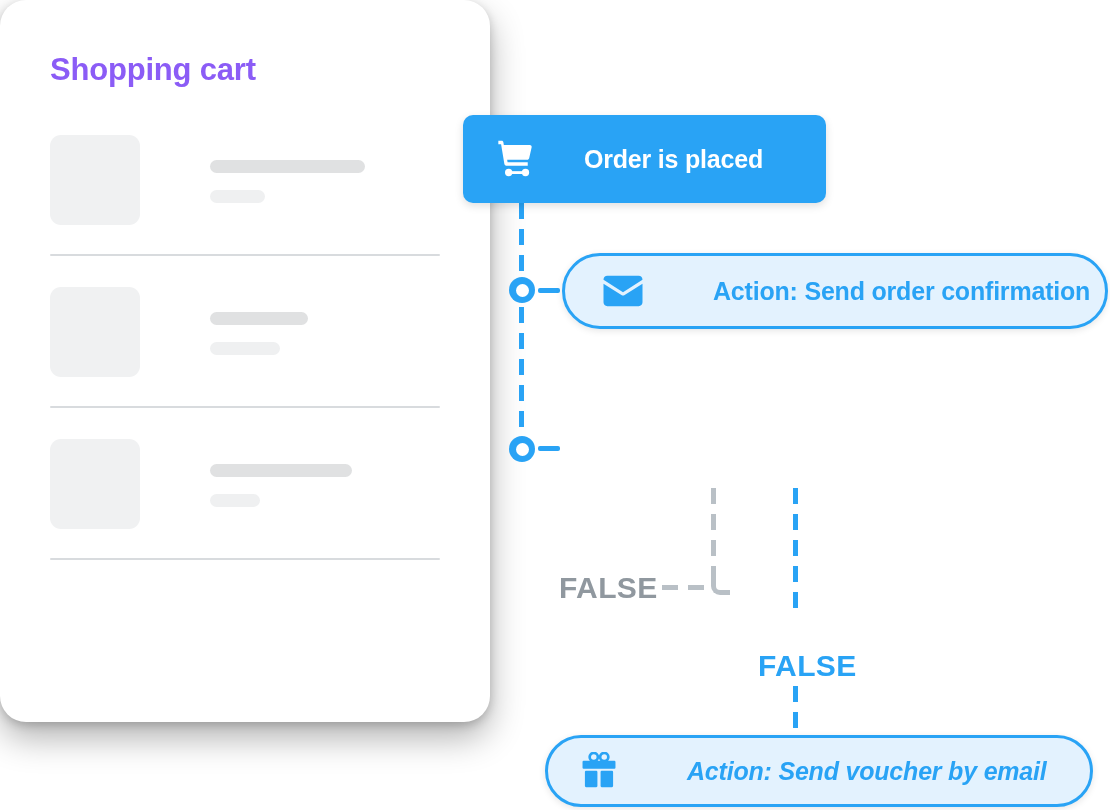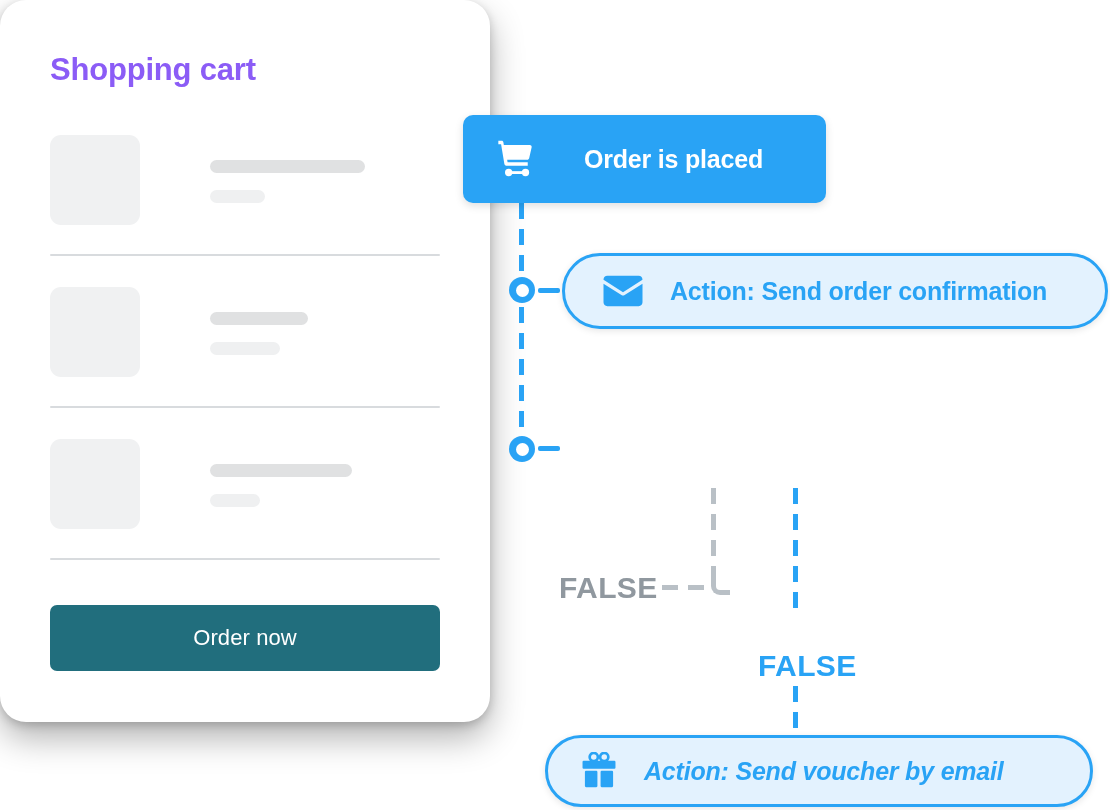--- a/index.html
+++ b/index.html
@@ -117,20 +117,21 @@
     white-space: nowrap;
   }
   .node-solid {
     background: #29A3F5;
     color: #ffffff;
   }
   .node-light {
     background: #E3F2FE;
     border: 3px solid #29A3F5;
     color: #29A3F5;
+    gap: 43px;
   }
   .node-label {
     font-size: 25px;
     font-weight: bold;
     letter-spacing: -0.2px;
   }
   .node-icon {
     display: inline-flex;
     align-items: center;
     justify-content: center;
@@ -264,21 +265,20 @@
 
       <div class="cart-item">
         <div class="item-thumb"></div>
         <div class="item-line-lg" style="width:142px"></div>
         <div class="item-line-sm" style="width:50px"></div>
       </div>
       <div class="item-divider"></div>
 
     </div>
 
-    <button class="order-btn">Order now</button>
   </div>
 
   <div class="flow">
 
     <div class="vline-blue" style="left:519px; top:203px; height:244px;"></div>
 
     <div class="stub-blue" style="left:538px; top:288px;"></div>
 
     <div class="stub-blue" style="left:538px; top:446px;"></div>
 

